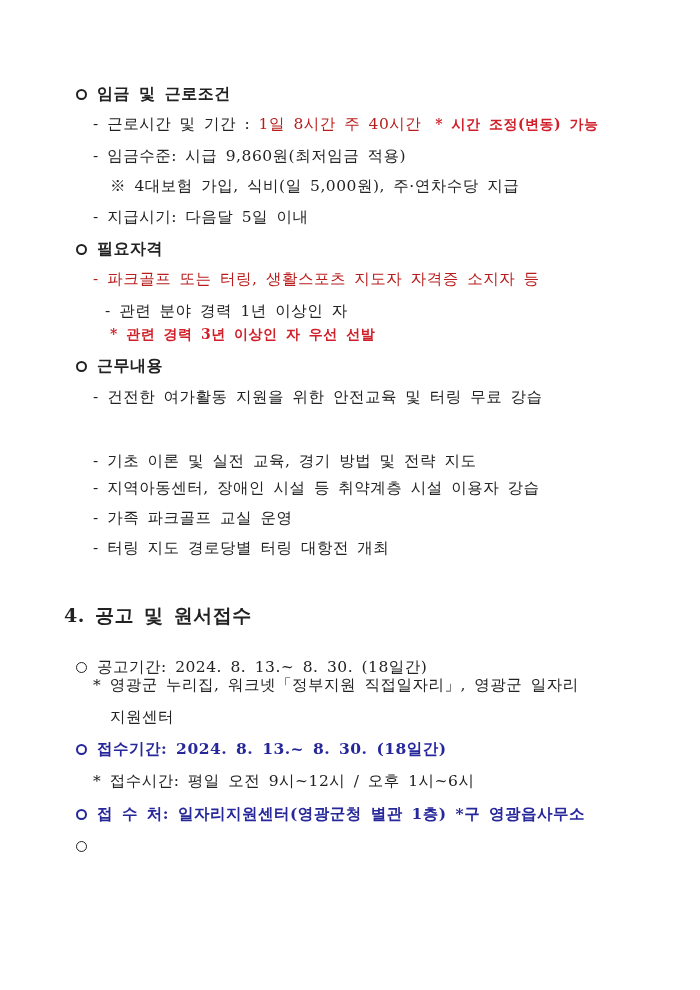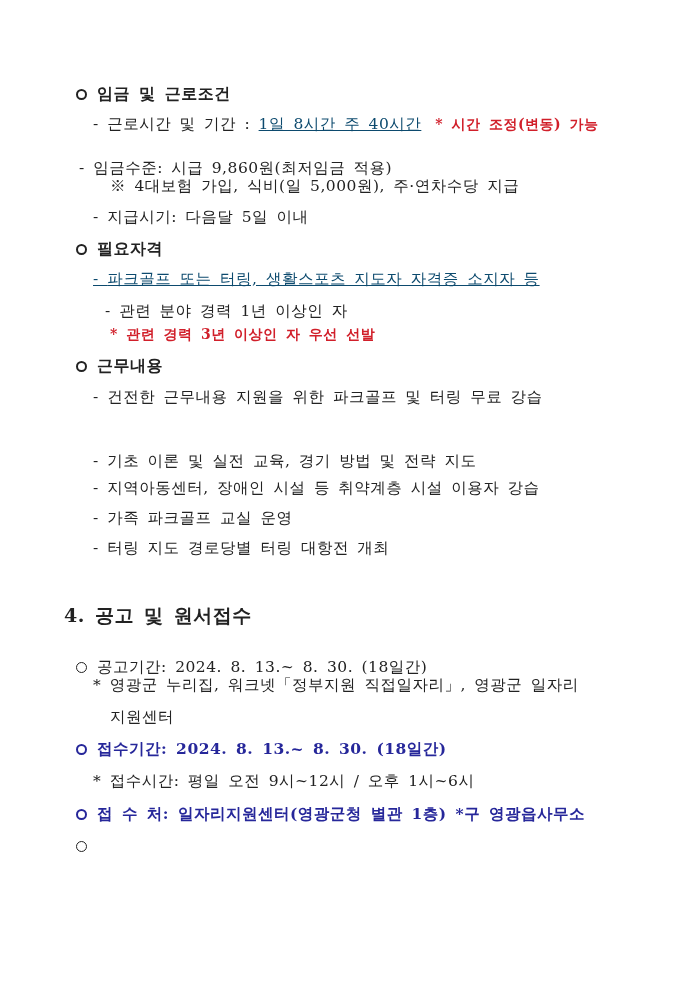--- a/index.html
+++ b/index.html
@@ -31,21 +31,21 @@
       word-spacing: 3px;
     }
     .heading {
       font-weight: bold;
       font-size: 16px;
     }
     .section-title {
       font-weight: bold;
       font-size: 19px;
     }
-    .blue { color: #0c4a6e; text-decoration: underline; }
+    .blue { color: #b91c1c; }
     .red { color: #d11f2a; font-weight: bold; font-size: 14px; }
     .blue-bold { color: #26279a; font-weight: bold; }
     .circle {
       display: inline-block;
       width: 11px;
       height: 11px;
       border: 2px solid currentColor;
       border-radius: 50%;
       margin-right: 10px;
       vertical-align: -1px;
@@ -59,21 +59,21 @@
 <div class="page">
 
   <div class="line heading" style="left:76px; top:84px;">
     <span class="circle"></span><span>임금 및 근로조건</span>
   </div>
 
   <div class="line" style="left:93px; top:114px;">
     <span>- </span><span>근로시간 및 기간 : </span><span class="blue">1일 8시간 주 40시간</span><span style="display:inline-block;width:14px;"></span><span class="red">* 시간 조정(변동) 가능</span>
   </div>
 
-  <div class="line" style="left:79px; top:146px;margin-top:12px;">
+  <div class="line" style="left:93px; top:146px;">
     <span>- </span><span>임금수준: 시급 9,860원(최저임금 적용)</span>
   </div>
 
   <div class="line" style="left:110px; top:176px;">
     <span>※ </span><span>4대보험 가입, 식비(일 5,000원), 주·연차수당 지급</span>
   </div>
 
   <div class="line" style="left:93px; top:207px;">
     <span>- </span><span>지급시기: 다음달 5일 이내</span>
   </div>
@@ -92,21 +92,21 @@
 
   <div class="line red" style="left:110px; top:324px;">
     <span>* 관련 경력 3년 이상인 자 우선 선발</span>
   </div>
 
   <div class="line heading" style="left:76px; top:356px;">
     <span class="circle"></span><span>근무내용</span>
   </div>
 
   <div class="line" style="left:93px; top:387px;">
-    <span>- </span><span>건전한 근무내용 지원을 위한 파크골프 및 터링 무료 강습</span>
+    <span>- </span><span>건전한 여가활동 지원을 위한 안전교육 및 터링 무료 강습</span>
   </div>
   <div class="line" style="left:93px; top:418px;margin-top:33px;">
     <span>- </span><span>기초 이론 및 실전 교육, 경기 방법 및 전략 지도</span>
   </div>
   <div class="line" style="left:93px; top:478px;">
     <span>- </span><span>지역아동센터, 장애인 시설 등 취약계층 시설 이용자 강습</span>
   </div>
   <div class="line" style="left:93px; top:508px;">
     <span>- </span><span>가족 파크골프 교실 운영</span>
   </div>

